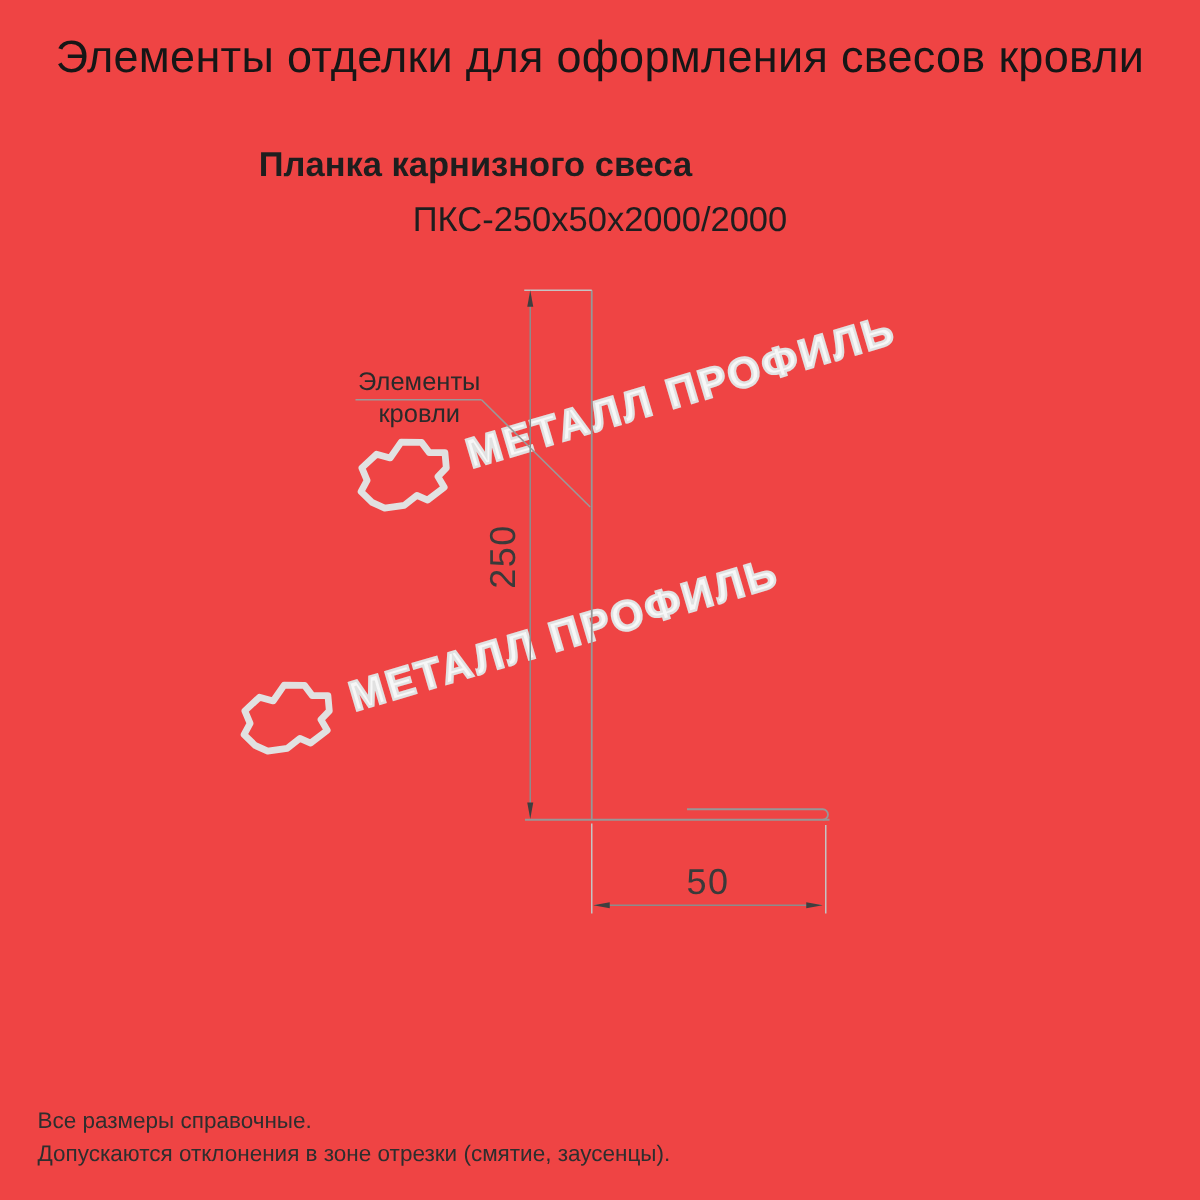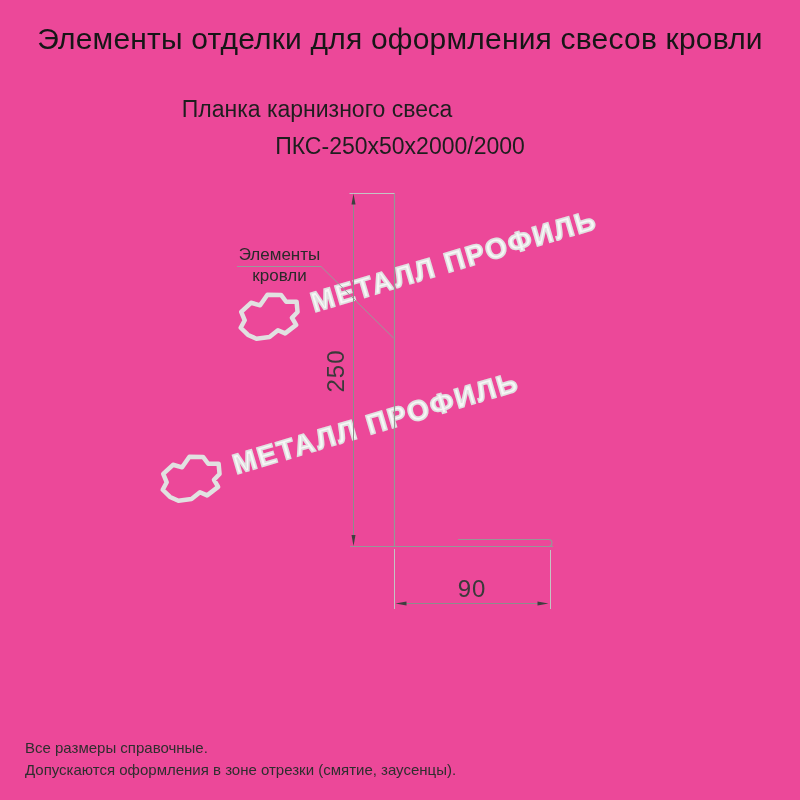--- a/index.html
+++ b/index.html
@@ -4,32 +4,32 @@
 <style>
   html, body { margin: 0; padding: 0; }
   body {
     width: 800px; height: 800px;
     background: #ffffff;
     font-family: "Liberation Sans", sans-serif;
     position: relative;
     overflow: hidden;
     color: #1a1a1a;
   }
-  .page { position: absolute; inset: 0; width: 800px; height: 800px; background: #ec4899; }
+  .page { position: absolute; inset: 0; width: 800px; height: 800px; background: #ef4444; }
 
   .title {
     position: absolute; top: 22px; left: 0; width: 800px;
     text-align: center; font-size: 30px; line-height: 34px;
     font-weight: 400; color: #161616; letter-spacing: 0.2px;
     z-index: 4;
   }
   .product-name {
     position: absolute; top: 96px; left: 0; width: 634px;
     text-align: center; font-size: 23px; line-height: 27px;
-    font-weight: 400; color: #1e1e1e;
+    font-weight: 700; color: #1e1e1e;
     z-index: 4;
   }
   .product-code {
     position: absolute; top: 133px; left: 0; width: 800px;
     text-align: center; font-size: 23px; line-height: 27px;
     font-weight: 400; color: #1e1e1e;
     z-index: 4;
   }
 
   
@@ -129,25 +129,25 @@
       <polygon points="548.5,603.5 537.5,601.5 537.5,605.5"></polygon>
     </g>
 
     <g stroke="#9a9a9a" stroke-width="1" fill="none">
       <line x1="237" y1="266.5" x2="321" y2="266.5"></line>
       <line x1="321" y1="266.5" x2="393.5" y2="338"></line>
     </g>
   </svg>
 
   <span class="dim-label dim-250">250</span>
-  <span class="dim-label dim-50">90</span>
+  <span class="dim-label dim-50">50</span>
 
   <div class="face-label">
     <div>Элементы</div>
     <div>кровли</div>
   </div>
 
   <div class="notes">
     <div>Все размеры справочные.</div>
-    <div>Допускаются оформления в зоне отрезки (смятие, заусенцы).</div>
+    <div>Допускаются отклонения в зоне отрезки (смятие, заусенцы).</div>
   </div>
 
 </div>
 
 </body></html>

